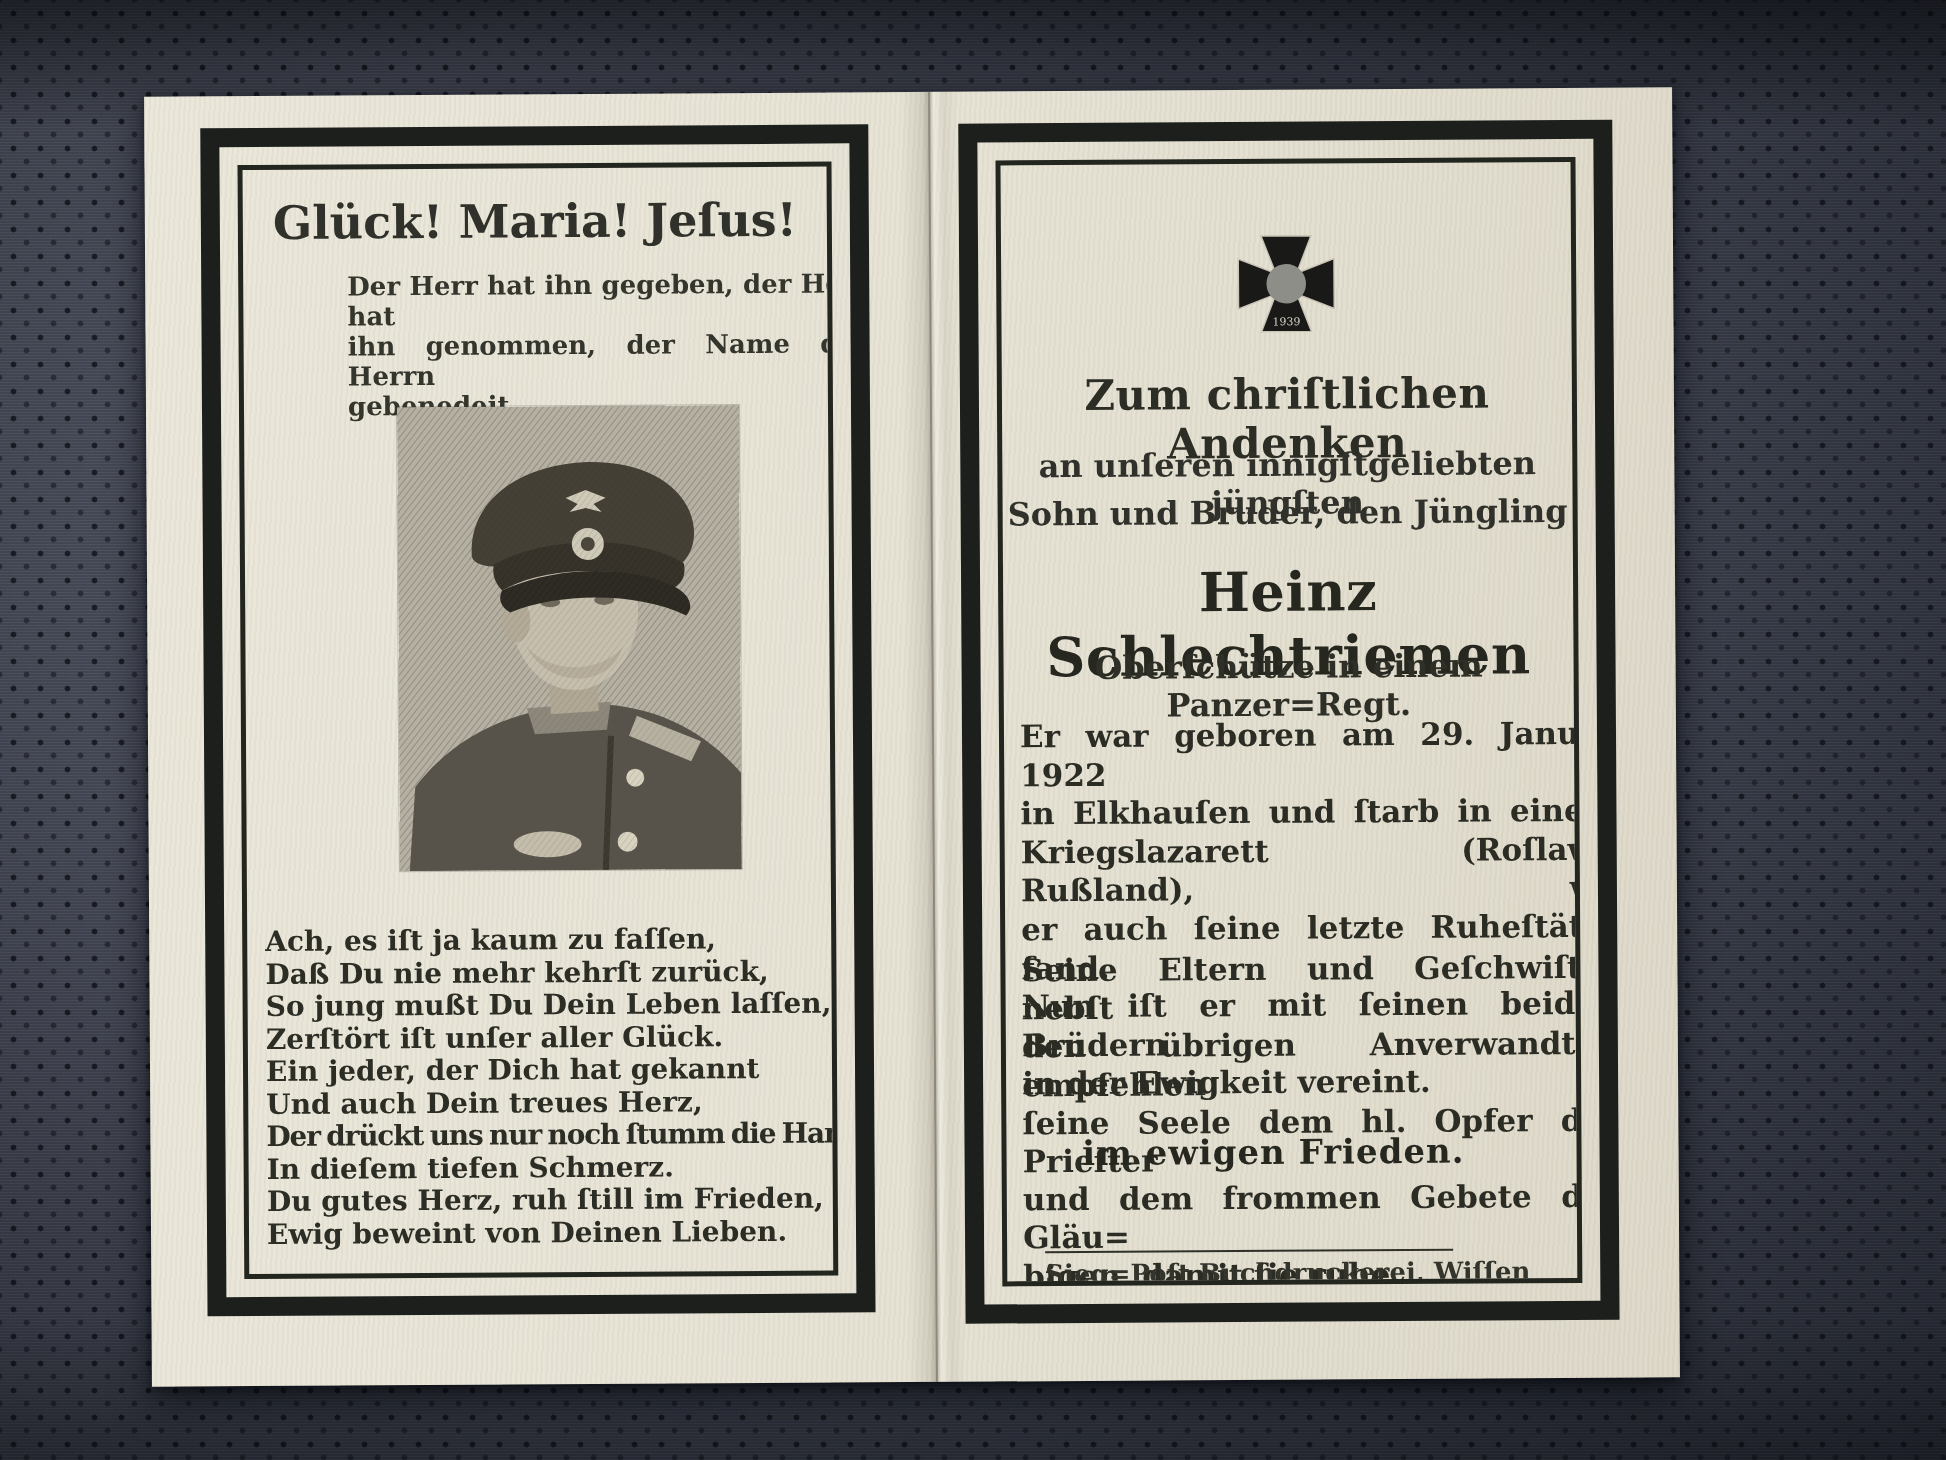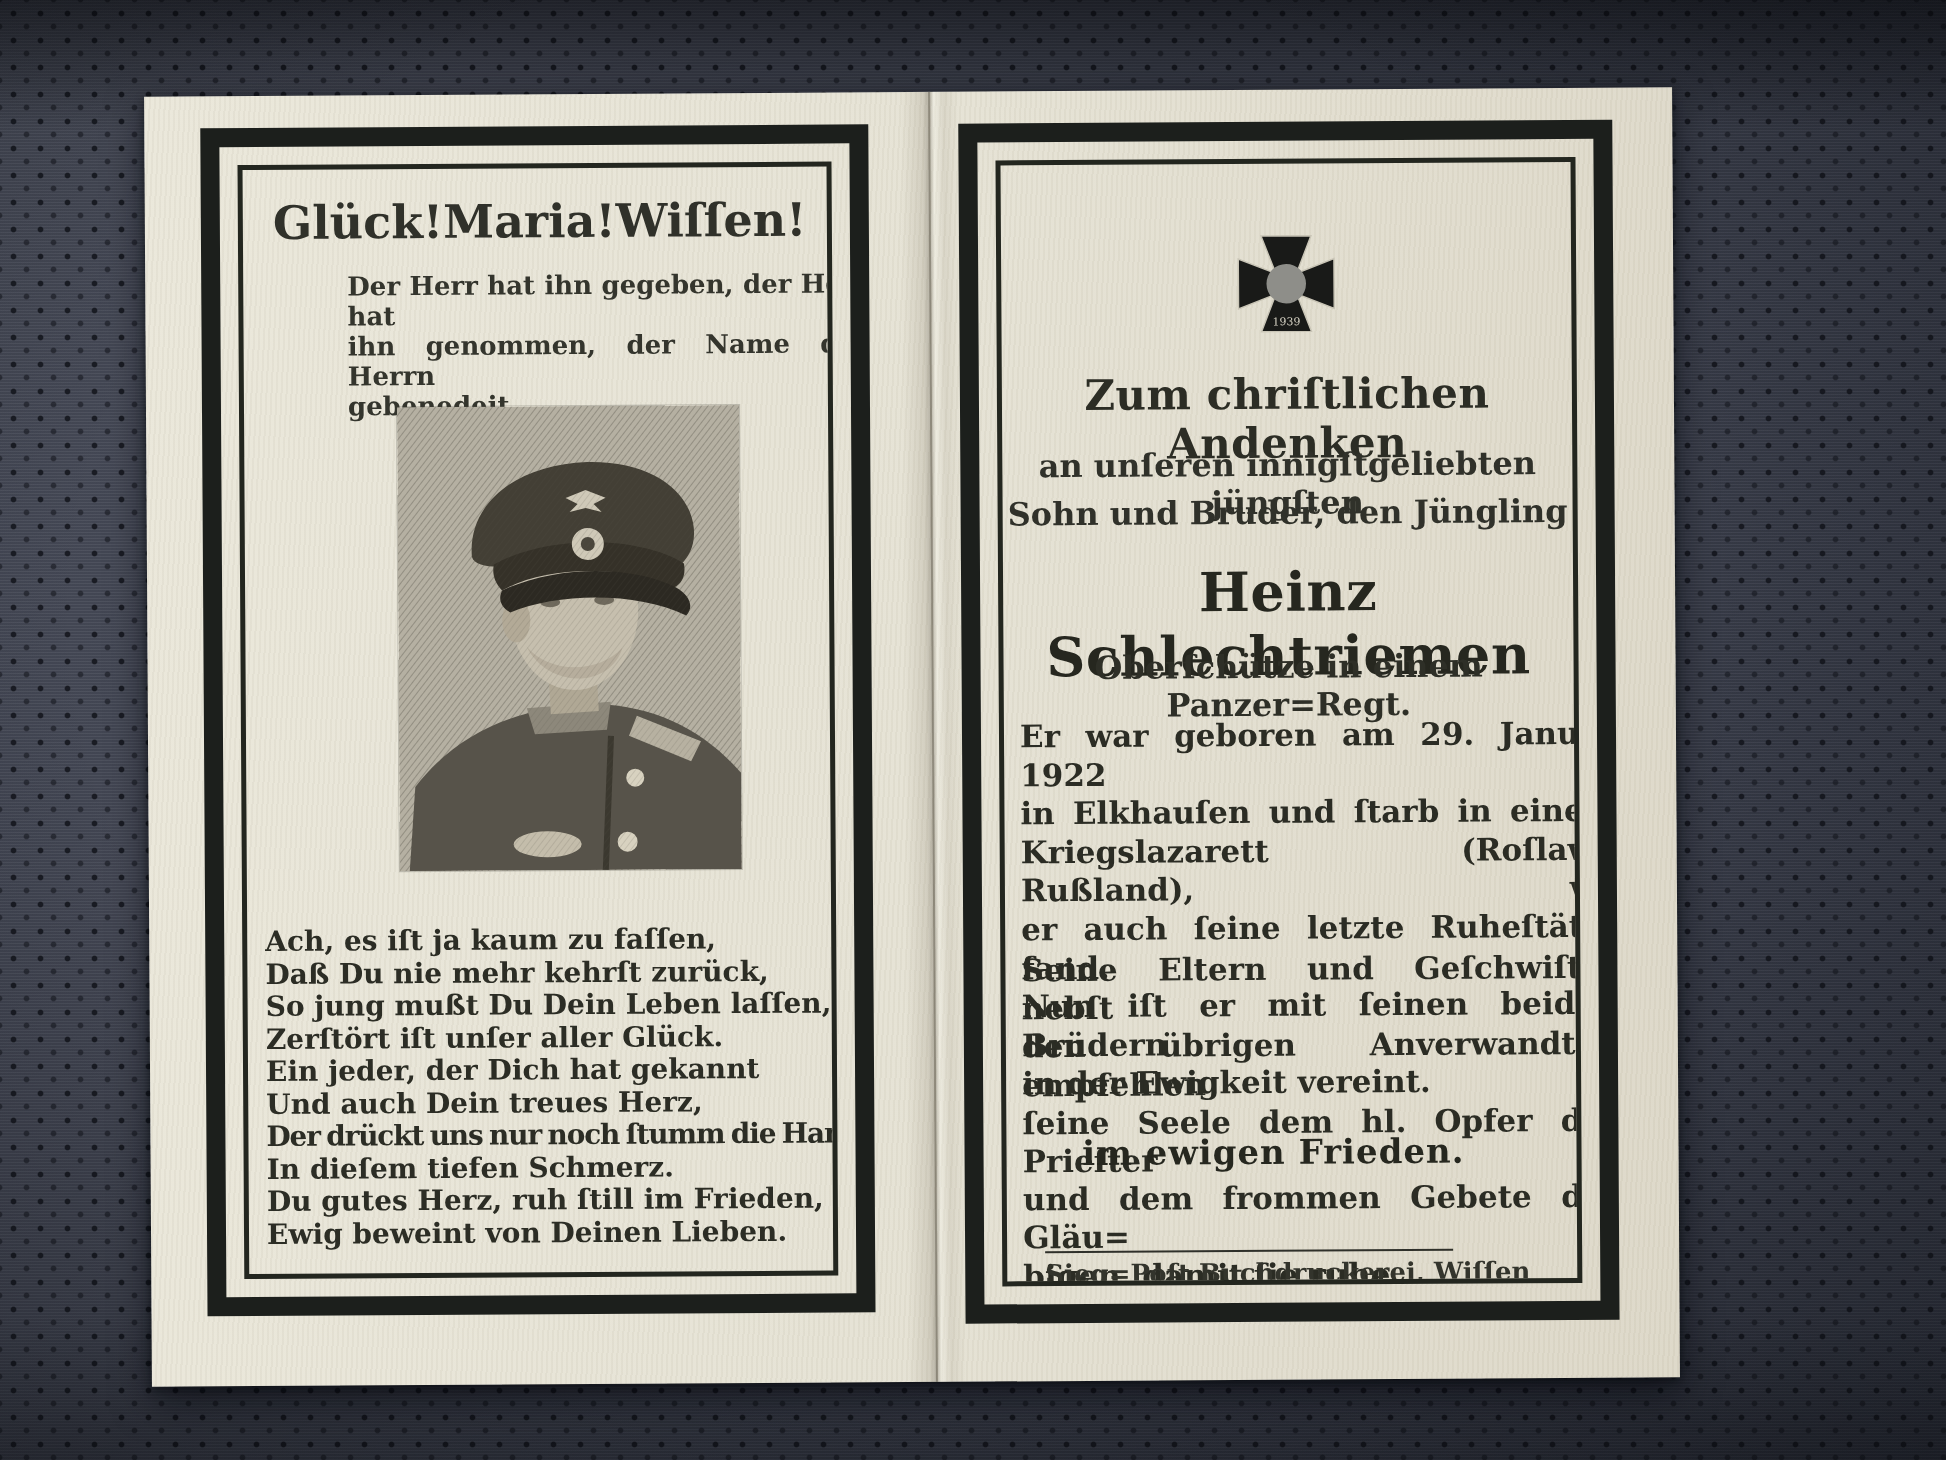--- a/index.html
+++ b/index.html
@@ -115,21 +115,21 @@
 
 <div class="stage">
   <div class="card">
 
     <div class="page left">
       <div class="inner">
 
         <div class="invocations">
           <span>Glück!</span>
           <span>Maria!</span>
-          <span>Wiſſen!</span>
+          <span>Jeſus!</span>
         </div>
 
         <div class="quote">
           <div class="jline just">Der Herr hat ihn gegeben, der Herr hat</div>
           <div class="jline just">ihn genommen, der Name des Herrn ſei</div>
           <div class="jline">gebenedeit.</div>
         </div>
 
         <div class="photo">
           <svg viewBox="0 0 342 464" width="342" height="464">

